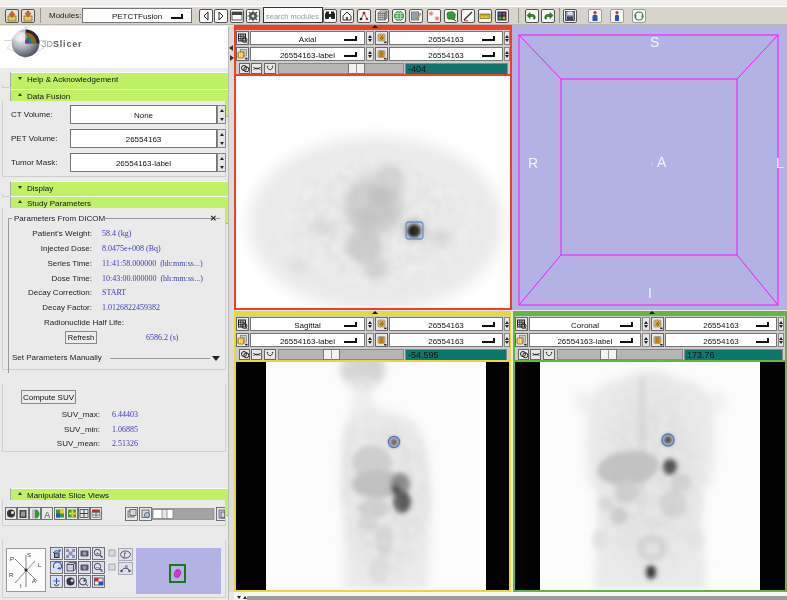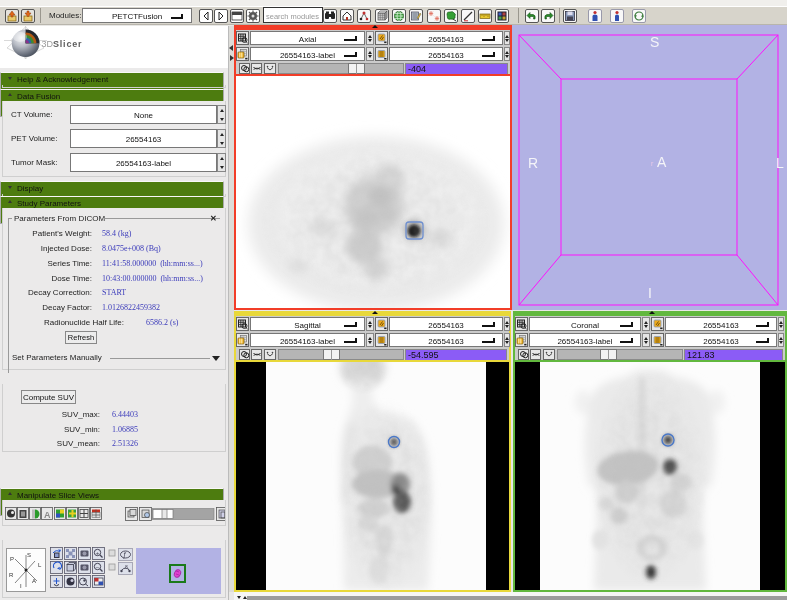--- a/index.html
+++ b/index.html
@@ -13,36 +13,36 @@
 .tbtn { position:absolute; top:9px; width:14px; height:14px; background:#e4e2dc; border:1px solid #555; border-radius:2px; }
 .tsep { position:absolute; top:8px; width:1px; height:15px; background:#9a978e; }
 .tlabel { position:absolute; font-size:8px; color:#222; }
 .combo { position:absolute; background:#fff; border:1px solid #777; }
 .combotext { position:absolute; width:100%; text-align:center; font-size:8px; color:#111; }
 .lineglyph { position:absolute; height:2px; background:#111; }
 .lineglyph::after { content:""; position:absolute; right:0; top:-3px; width:2px; height:3px; background:#111; }
 
 #leftpanel { position:absolute; top:26px; left:0; width:232px; height:574px; background:#ebeaea; }
 #logoarea { position:absolute; top:0; left:0; width:228px; height:42px; background:#fff; }
-.secbar { position:absolute; left:0; width:224px; height:28px; background:#4d7c0f; border:1px solid #aaa; border-top-color:#f8f8f8; font-size:8px; color:#111; line-height:11px; }
+.secbar { position:absolute; left:10px; width:224px; height:28px; background:#bef264; border:1px solid #aaa; border-top-color:#f8f8f8; font-size:8px; color:#111; line-height:11px; }
 .secbar .arr { position:absolute; left:7px; top:3px; width:0; height:0; }
 .arrdown { border-left:2.5px solid transparent; border-right:2.5px solid transparent; border-top:3.5px solid #333; }
 .arrup { border-left:2.5px solid transparent; border-right:2.5px solid transparent; border-bottom:3.5px solid #333; }
 .secbar .t { position:absolute; left:16px; top:1px; }
 .secframe { position:absolute; left:2px; width:224px; background:#ebeaea; border:1px solid #cfcfcf; border-top:none; }
 .flabel { position:absolute; font-size:8px; color:#222; }
 .fvalue { position:absolute; font-size:8px; color:#3b3bba;font-family:Liberation Serif, serif; }
 .spin { position:absolute; width:9px; background:#e6e6e6; border:1px solid #888; }
 .spin::before { content:""; position:absolute; left:50%; top:2.5px; transform:translateX(-50%); width:0; height:0; border-left:2.5px solid transparent; border-right:2.5px solid transparent; border-bottom:3px solid #222; }
 .spin::after { content:""; position:absolute; left:50%; bottom:2.5px; transform:translateX(-50%); width:0; height:0; border-left:2.5px solid transparent; border-right:2.5px solid transparent; border-top:3px solid #222; }
 .btn { position:absolute; background:#ececec; border:1px solid #888; font-size:8px; color:#111; text-align:center; }
 .icobtn { position:absolute; background:#e8e8e8; border:1px solid #666; }
 .slider { position:absolute; background:#b5b5b5; border:1px solid #8a8a8a; }
 .shandle { position:absolute; background:#f2f2f2; border:1px solid #777; }
-.vfield { position:absolute; background:#8b5cf6; border:1px solid #888; font-size:9px; color:#111; padding-left:2px; }
+.vfield { position:absolute; background:#0f766e; border:1px solid #888; font-size:9px; color:#111; padding-left:2px; }
 </style>
 </head>
 <body>
 <div id="root">
   <div id="toolbar">
     <div class="topstrip"></div>
 
     <div class="tbtn" style="left:5px;">
       <svg width="12" height="12" viewBox="0 0 12 12">
           <rect x="2" y="6" width="8" height="5" fill="#e8c96a" stroke="#8a6a1a" stroke-width="0.8"></rect>
@@ -320,21 +320,21 @@
       <div class="fvalue" style="left:102px; top:218px;">8.0475e+008 (Bq)</div>
     <div class="flabel" style="left:0; top:233px; width:92px; text-align:right;">Series Time:</div>
       <div class="fvalue" style="left:102px; top:233px;">11:41:58.000000&nbsp; (hh:mm:ss...)</div>
     <div class="flabel" style="left:0; top:248px; width:92px; text-align:right;">Dose Time:</div>
       <div class="fvalue" style="left:102px; top:248px;">10:43:00.000000&nbsp; (hh:mm:ss...)</div>
     <div class="flabel" style="left:0; top:262px; width:92px; text-align:right;">Decay Correction:</div>
       <div class="fvalue" style="left:102px; top:262px;">START</div>
     <div class="flabel" style="left:0; top:277px; width:92px; text-align:right;">Decay Factor:</div>
       <div class="fvalue" style="left:102px; top:277px;">1.0126822459382</div>
     <div class="flabel" style="left:0; top:292px; width:92px; text-align:right;margin-left:32px;">Radionuclide Half Life:</div>
-      <div class="fvalue" style="left:102px; top:292px;padding-left:44px;">6586.2 (s)</div>
+      <div class="fvalue" style="left:102px; top:307px;padding-left:44px;">6586.2 (s)</div>
     <div class="btn" style="left:65px; top:305px; width:32px; height:13px; line-height:12px; font-size:7.5px;">Refresh</div>
     <div class="flabel" style="left:12px; top:327px;">Set Parameters Manually</div>
     <div style="position:absolute; left:110px; top:332px; width:100px; height:1px; background:#999;"></div>
     <div class="abs" style="left:212px; top:330px; width:0; height:0; border-left:4px solid transparent; border-right:4px solid transparent; border-top:5px solid #222;"></div>
 
     <div class="secframe" style="top:358px; height:68px;"></div>
     <div class="btn" style="left:21px; top:364px; width:55px; height:14px; line-height:13px;">Compute SUV</div>
     <div class="flabel" style="left:0; top:384px; width:100px; text-align:right;">SUV_max:</div>
       <div class="fvalue" style="left:112px; top:384px;">6.44403</div>
     <div class="flabel" style="left:0; top:399px; width:100px; text-align:right;">SUV_min:</div>
@@ -857,21 +857,21 @@
         <svg width="10" height="9" viewBox="0 0 10 9">
           <path d="M2 3.5 L5 6 L8 3.5" fill="none" stroke="#444" stroke-width="1"></path>
           <circle cx="2.5" cy="2.5" r="0.8" fill="#444"></circle>
           <circle cx="7.5" cy="2.5" r="0.8" fill="#444"></circle>
         </svg>
       </div>
     <div class="slider" style="left:42px; top:33px; width:126px; height:11px;"></div>
     <div class="shandle" style="left:85px; top:33px; width:17px; height:11px;">
         <div style="position:absolute;left:7px;top:0;width:1px;height:11px;background:#999;"></div>
       </div>
-    <div class="vfield" style="left:169px; top:33px; width:99px; height:12px; line-height:11px;">121.83</div>
+    <div class="vfield" style="left:169px; top:33px; width:99px; height:12px; line-height:11px;">173.76</div>
     <div class="abs" style="left:0px; top:44px; width:270px; height:2px; background:#62b83e;"></div>
     <div class="abs" style="left:0px; top:46px; width:270px; height:228px; background:#000; overflow:hidden;">
       <svg width="270" height="228" viewBox="0 0 270 228">
         <defs>
           <filter id="c1" x="-30%" y="-30%" width="160%" height="160%">
               <feGaussianBlur stdDeviation="4"></feGaussianBlur>
             </filter>
           <filter id="c2" x="-60%" y="-60%" width="220%" height="220%">
               <feGaussianBlur stdDeviation="2.5"></feGaussianBlur>
             </filter>

